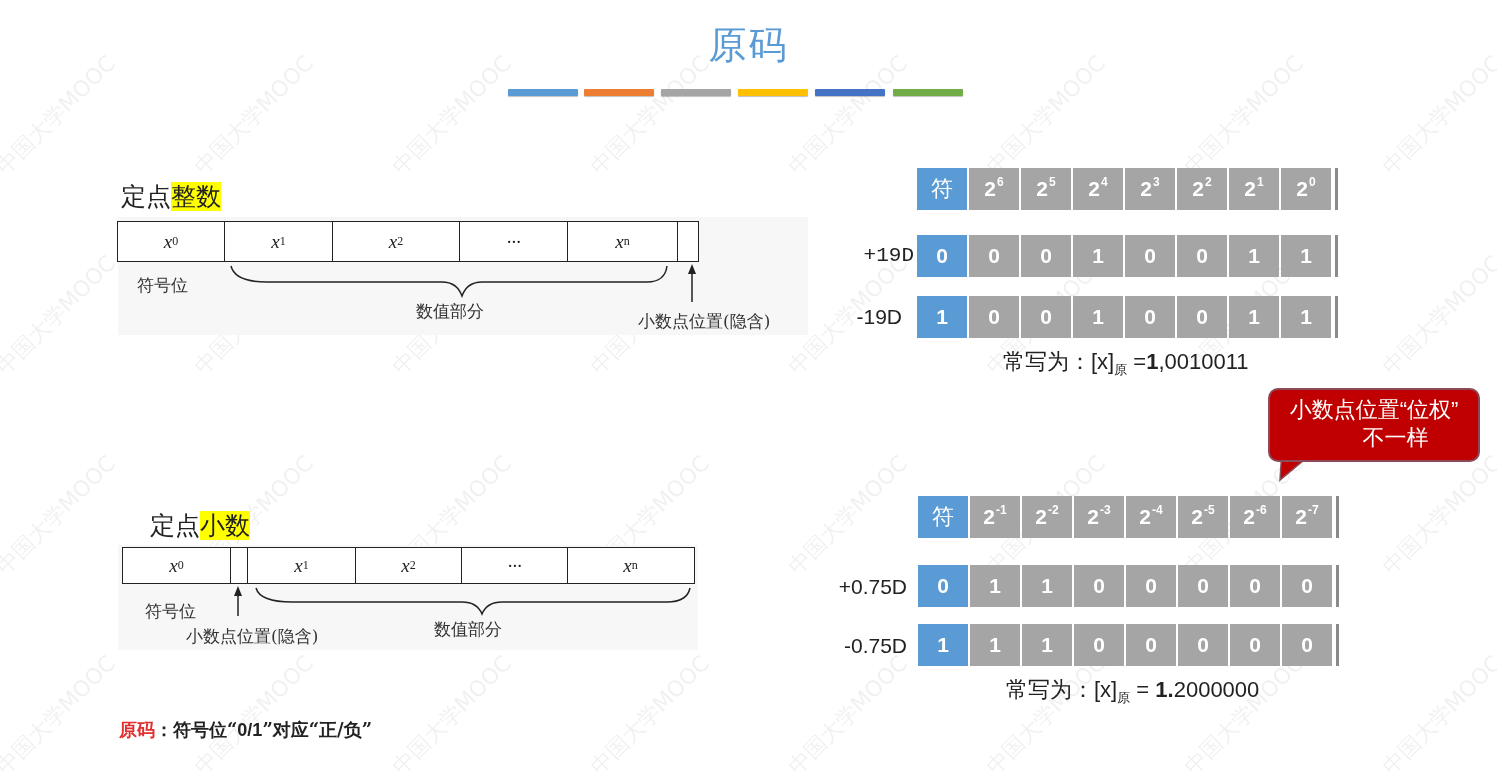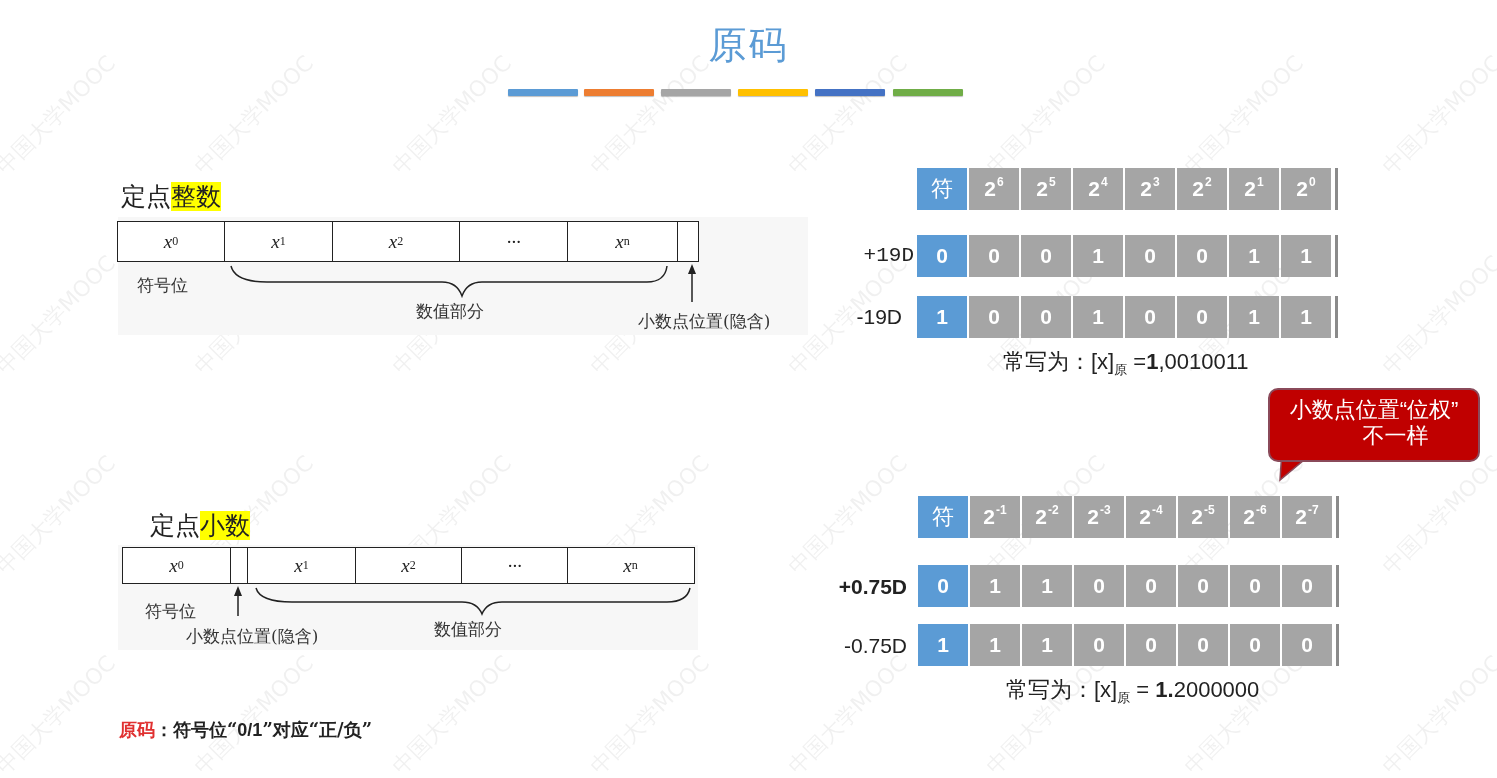--- a/index.html
+++ b/index.html
@@ -54,21 +54,21 @@
   .written { position:absolute; font-size:22px; color:#222; white-space:nowrap; }
   .written .cjk { font-family:"DejaVu Serif",serif;margin-left:40px; }
   .written sub { font-family:"DejaVu Serif",serif; font-size:13px; }
   .written b { font-weight:bold; }
 
   .callout {
     position:absolute; left:1268px; top:388px; width:212px; height:74px;
     background:#c00000; border:2px solid #8a4a5a; border-radius:10px; box-sizing:border-box;
     color:#fff; text-align:center; font-size:22px; line-height:28px; padding-top:6px;
   }
-  .callout .l2 { font-family:Liberation Mono, monospace;padding-left:43px; }
+  .callout .l2 { font-family:Liberation Sans, sans-serif;padding-left:43px; }
   .footer { position:absolute; left:119px; top:718px; font-size:18px; color:#222; white-space:nowrap;font-weight:bold; }
   .footer .red { color:#e03030; font-family:"DejaVu Serif",serif; }
   .footer .cjk { font-family:"DejaVu Serif",serif; }
 </style>
 </head>
 <body>
 
 <div id="wm-layer">
     <div class="watermark" style="left: -10px; top: 160px;">中国大学MOOC</div>
     <div class="watermark" style="left: 188px; top: 160px;">中国大学MOOC</div>
@@ -278,21 +278,21 @@
     <div class="bc">
       <span>2</span>
       <sup>-6</sup>
     </div>
     <div class="bc">
       <span>2</span>
       <sup>-7</sup>
     </div>
     <div class="tail"></div>
   </div>
-<div class="row-label" style="left:797px; top:575px;font-weight:bold;">+0.75D</div>
+<div class="row-label" style="left:797px; top:575px;">+0.75D</div>
 <div class="bitrow" id="frac-row0" style="left:918px; top:565px;">
     <div class="bc sign">0</div>
     <div class="bc">1</div>
     <div class="bc">1</div>
     <div class="bc">0</div>
     <div class="bc">0</div>
     <div class="bc">0</div>
     <div class="bc">0</div>
     <div class="bc">0</div>
     <div class="tail"></div>

